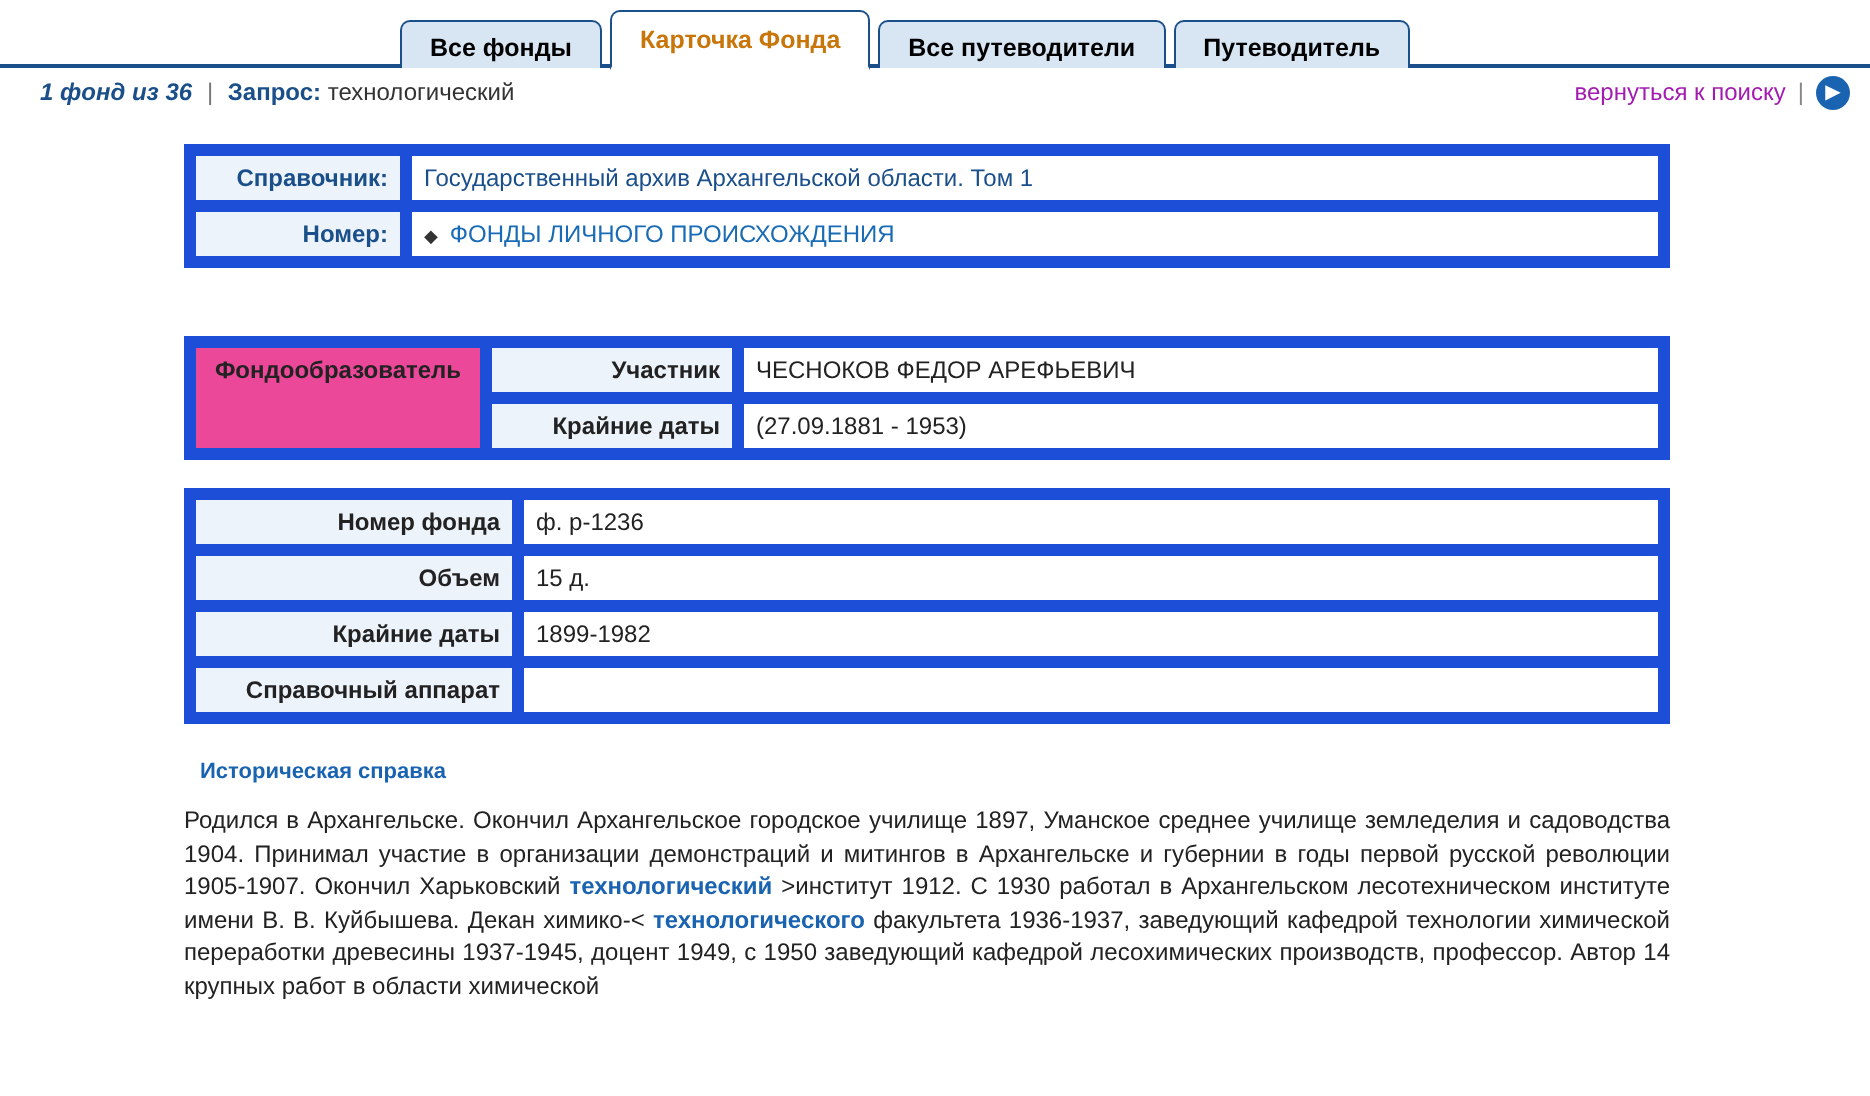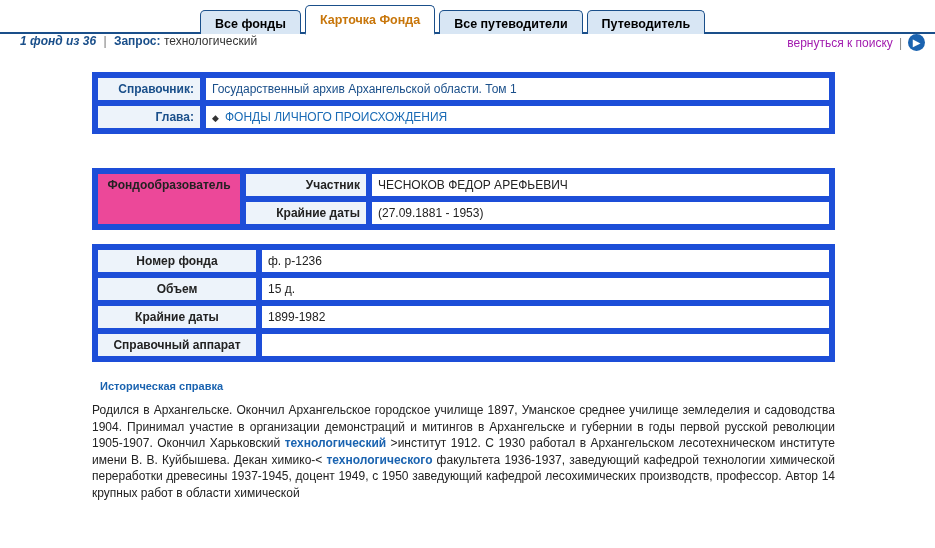--- a/index.html
+++ b/index.html
@@ -51,21 +51,21 @@
     height: 30px;
     line-height: 29px;
     top: 3px;
     border-bottom: 2px solid #ffffff;
     z-index: 3;
   }
   
   .infobar {
     height: 24px;
     display: flex;
-    align-items: flex-start;
+    align-items: center;
     padding: 0 10px 0 20px;
     font-size: 12px;
     box-sizing: border-box;
   }
   .infobar .left {
     color: #1a4f8a;
     font-weight: bold;
     font-style: italic;
   }
   .infobar .left .sep {
@@ -160,21 +160,21 @@
     color: #222;
     font-weight: bold;
     text-align: right;
     white-space: nowrap;
     width: 108px;
   }
   .fund-label {
     background: #edf3fa;
     color: #222;
     font-weight: bold;
-    text-align: center;
+    text-align: right;
     white-space: nowrap;
     width: 146px;
   }
   
   .hist-title {
     color: #1a63b0;
     font-size: 11px;
     font-weight: bold;
     margin: 18px 0 10px 8px;
   }
@@ -225,21 +225,21 @@
 
 <div class="content">
 
   <table class="grid ref-table">
     <tbody>
         <tr>
       <td class="lbl-cell">Справочник:</td>
       <td class="val-cell">Государственный архив Архангельской области. Том 1</td>
     </tr>
     <tr>
-      <td class="lbl-cell">Глава:</td>
+      <td class="lbl-cell">Номер:</td>
       <td class="val-cell">
         <span class="bullet">◆</span><a class="chapter-link" href="#">ФОНДЫ ЛИЧНОГО ПРОИСХОЖДЕНИЯ</a>
       </td>
     </tr>
   </tbody>
     </table>
 
   <div class="spacer-32"></div>
 
   <table class="grid">

